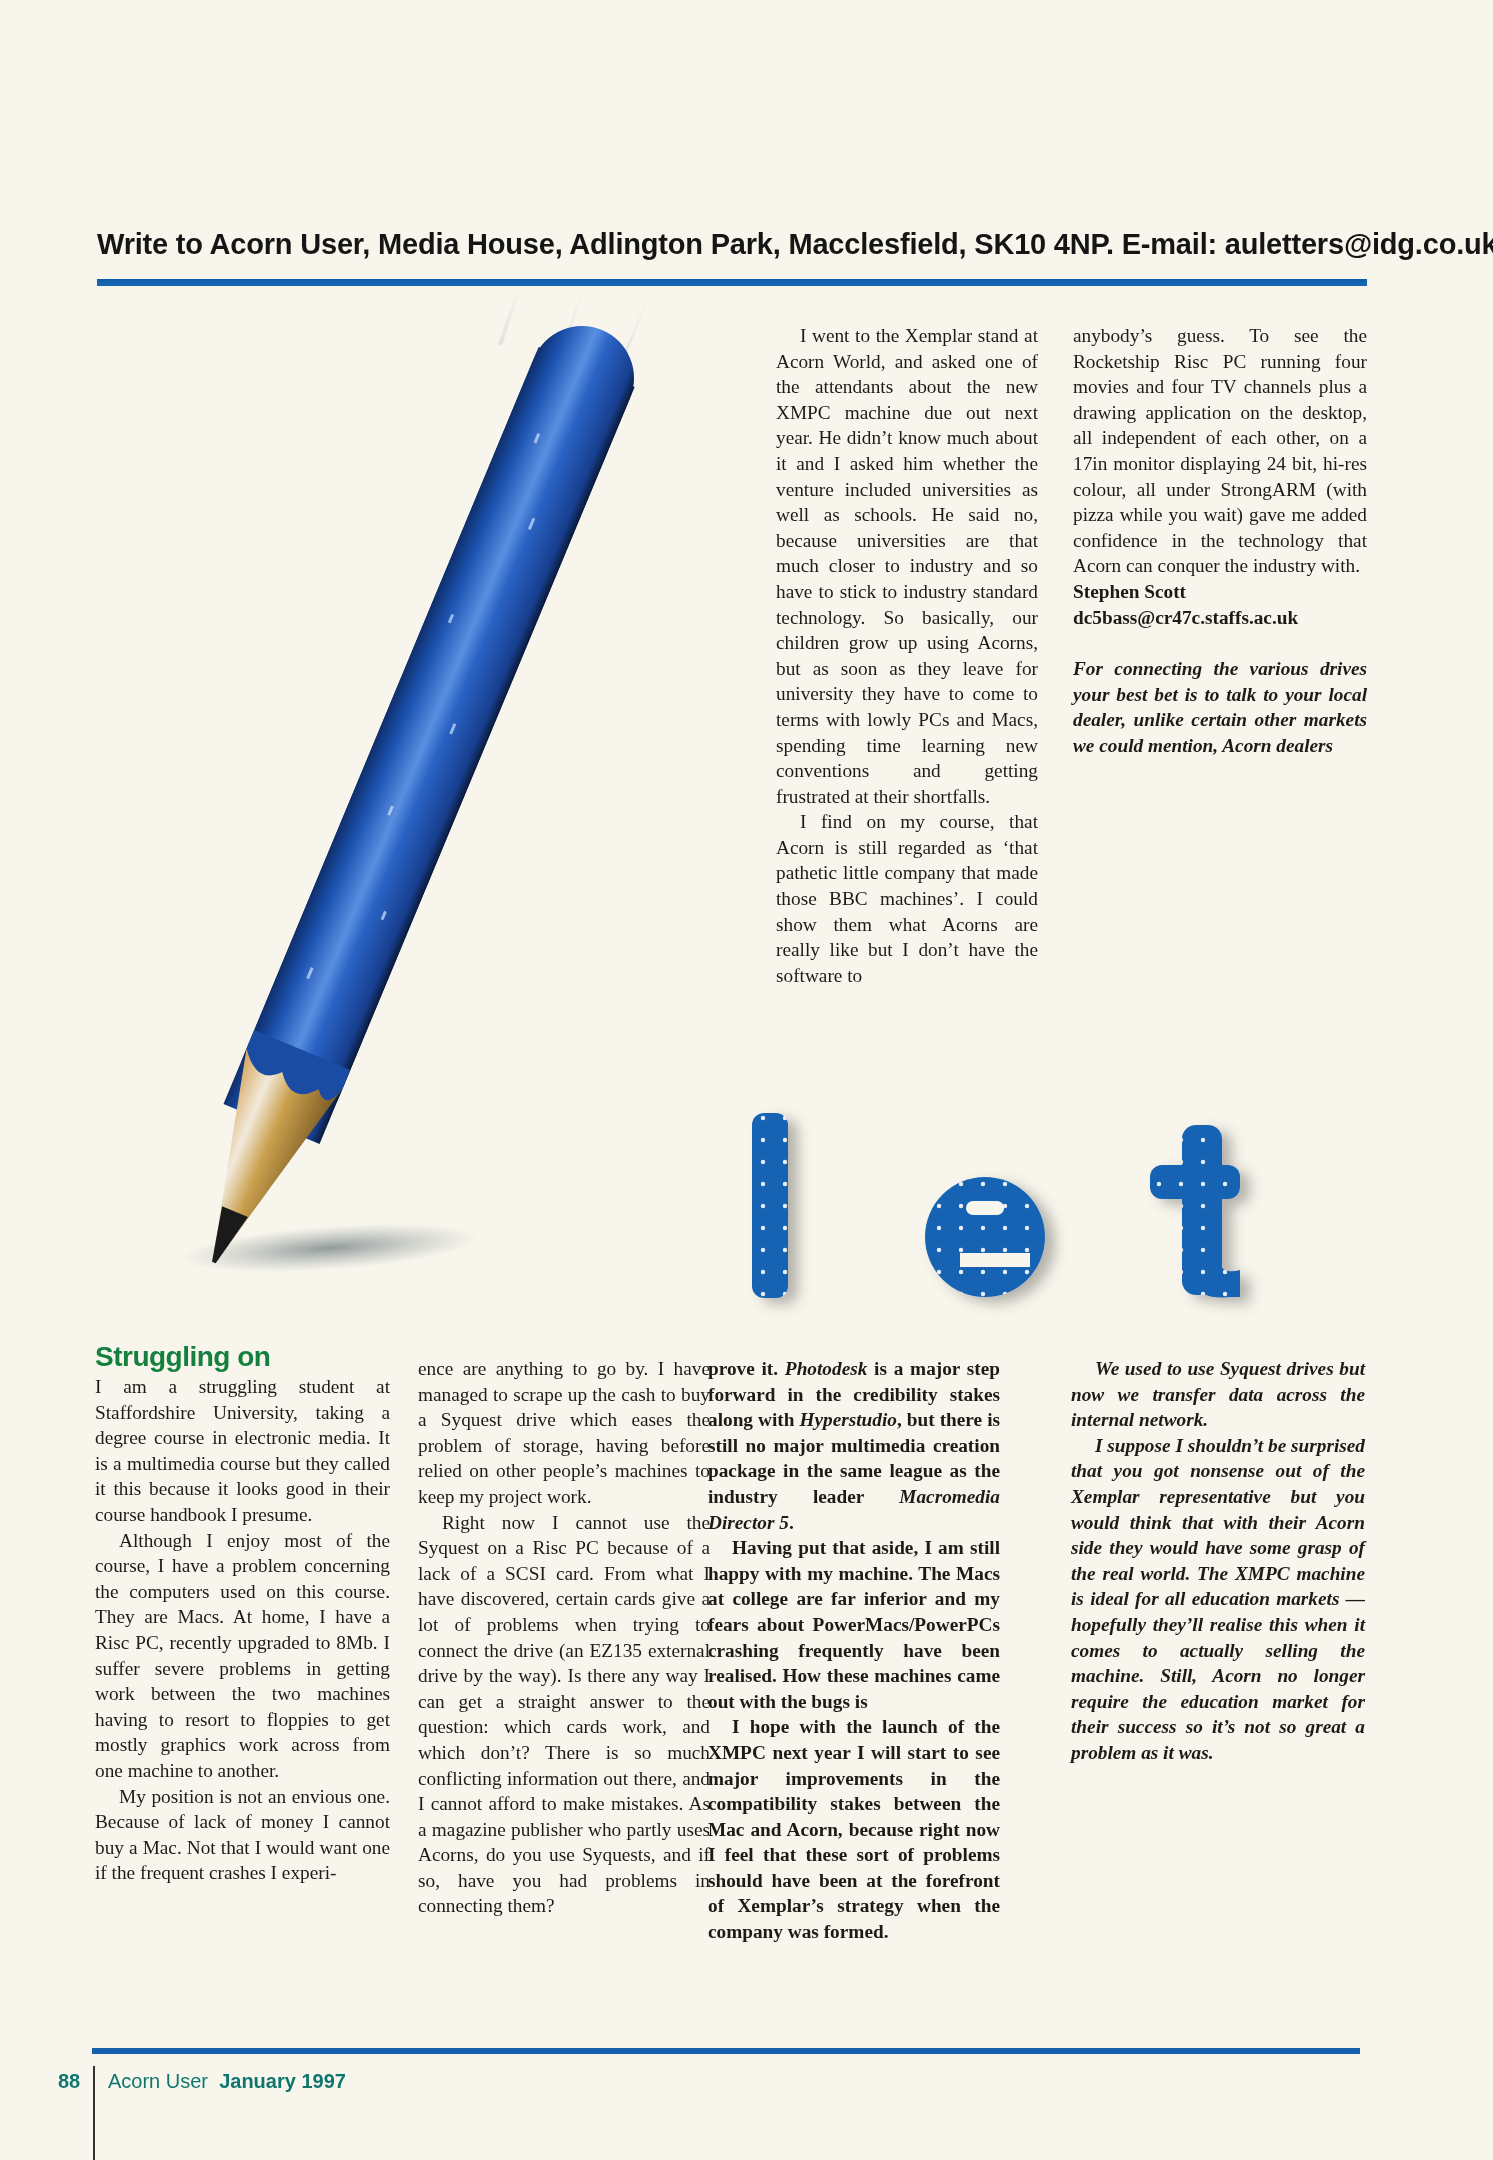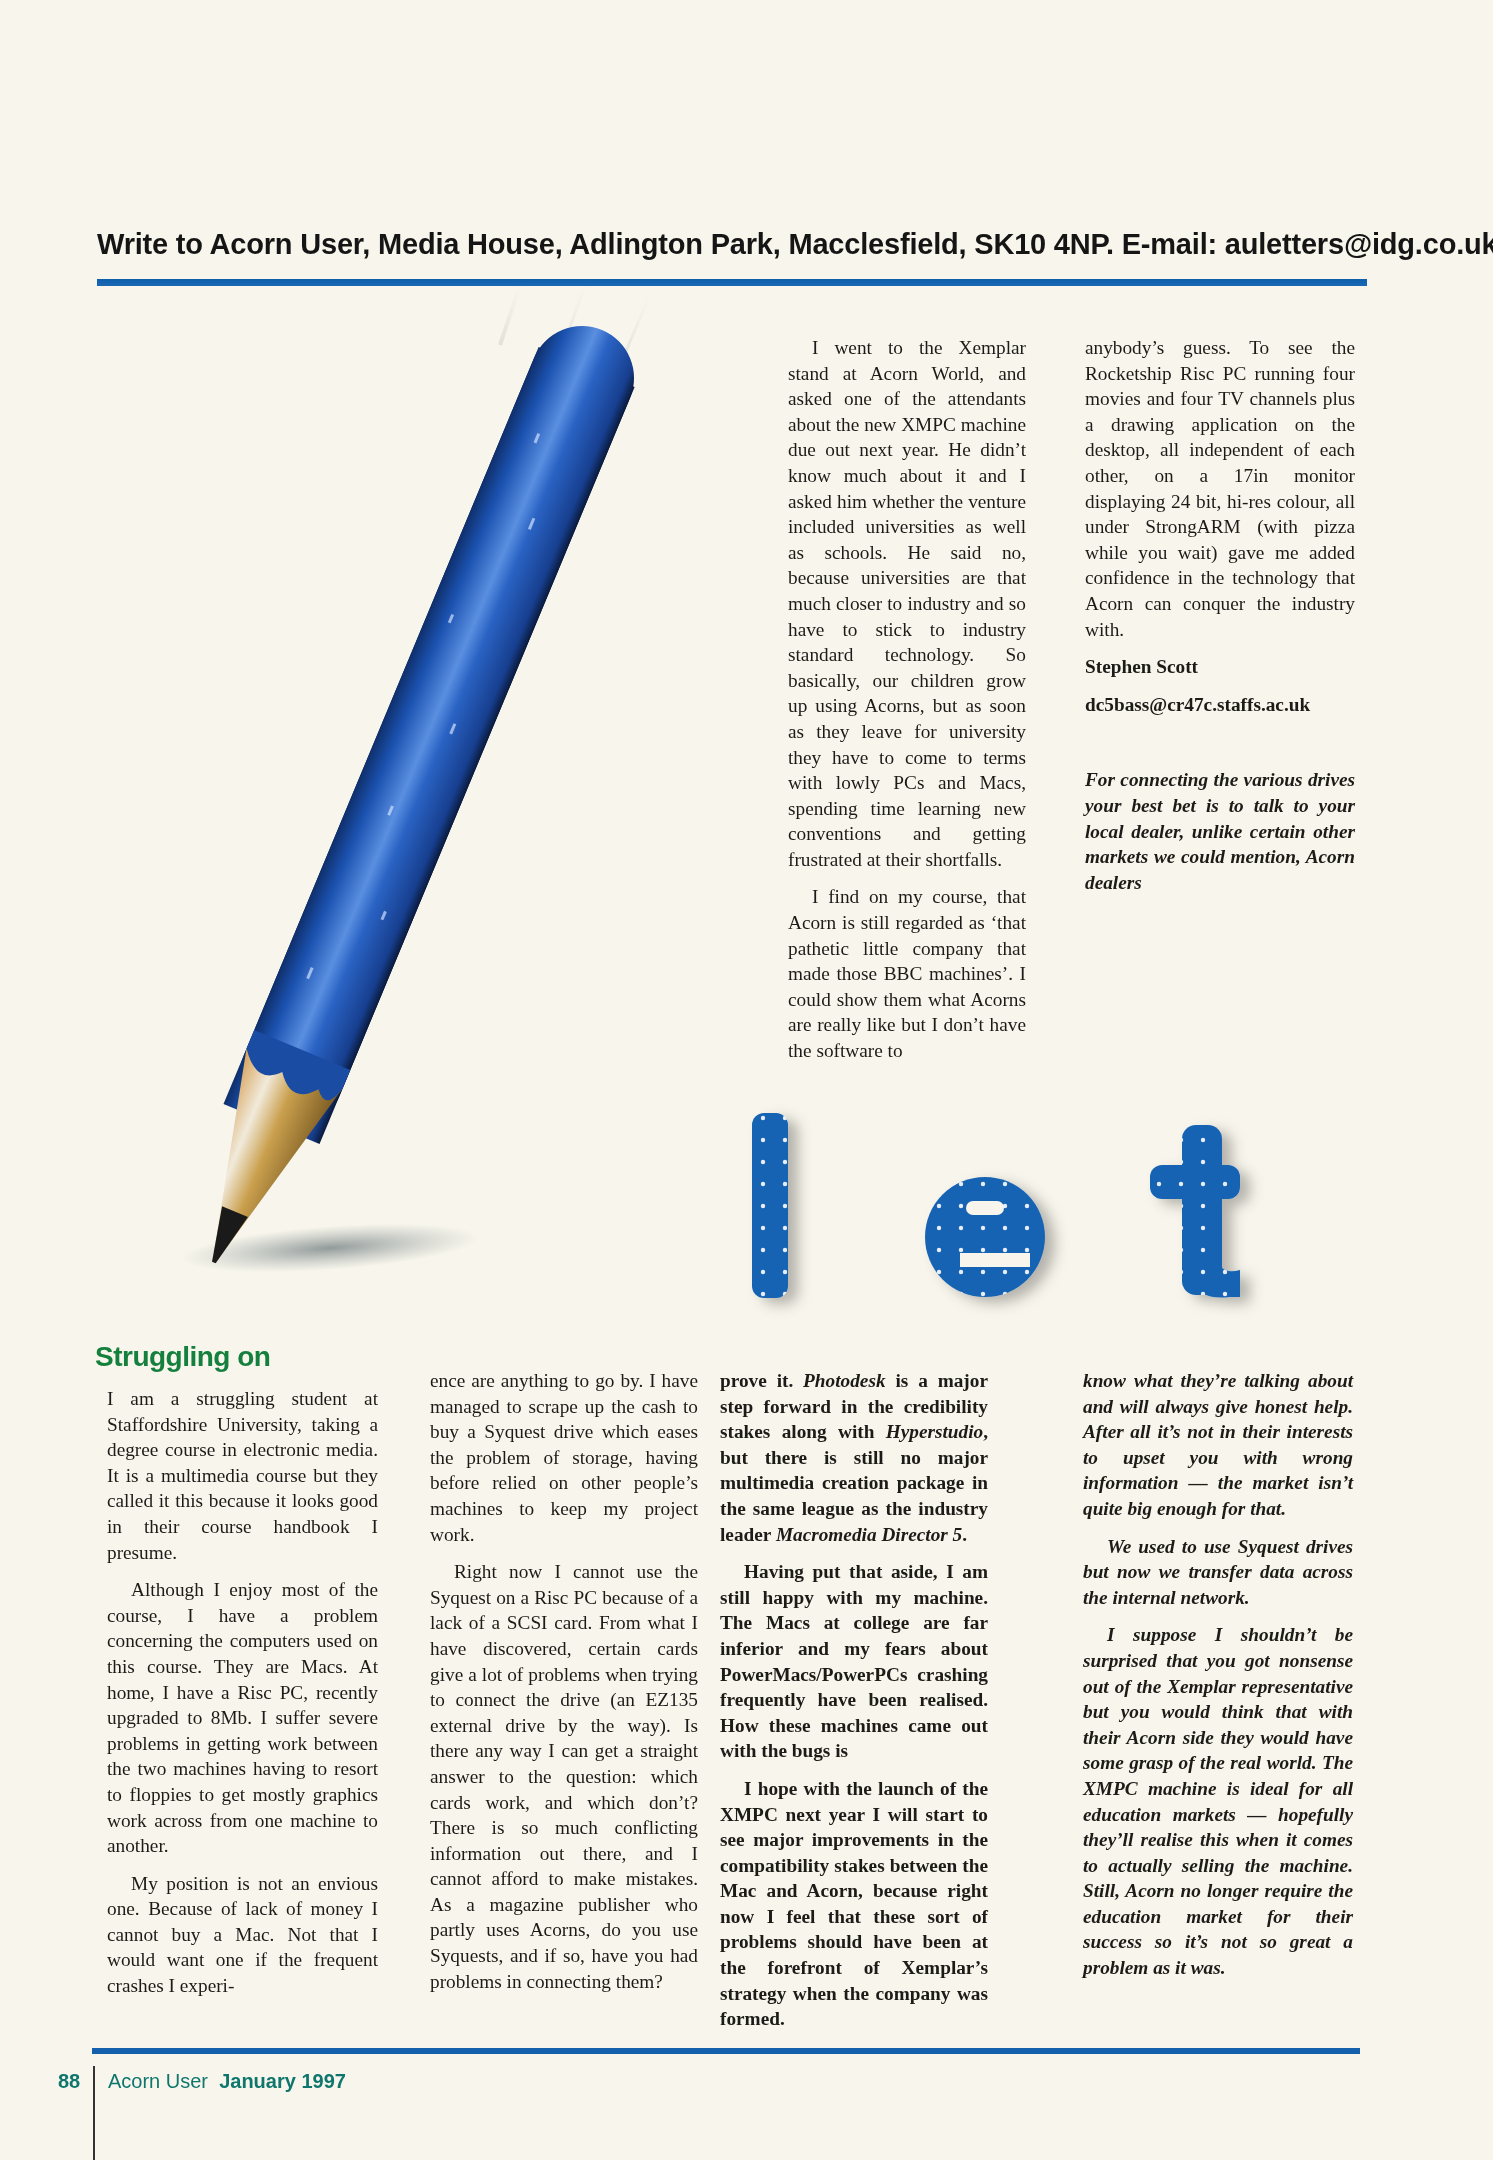--- a/index.html
+++ b/index.html
@@ -20,21 +20,21 @@
     background: linear-gradient(#0d5eab, #1a68b4);
   }
   .rule-bottom {
     position: absolute; left: 92px; top: 2048px; width: 1268px; height: 6px;
     background: #1460ad;
   }
   .col {
     position: absolute; font-size: 19.3px; line-height: 25.6px;
     text-align: justify; hyphens: manual;
   }
-  .col p { margin: 12px; text-indent: 24px; }
+  .col p { margin: 0; text-indent: 24px; }
   .col p.noindent { text-indent: 0; }
   .col .reply { font-style: italic; font-weight: bold; }
   .col .sig { font-weight: bold; text-indent: 0; text-align: left; }
   .col em { font-style: italic; }
   .c1 { left: 776px; top: 323px; width: 262px; }
   .c2 { left: 1073px; top: 323px; width: 294px; }
   .b1 { left: 95px; top: 1340px; width: 295px; }
   .b2 { left: 418px; top: 1356px; width: 292px; }
   .b3 { left: 708px; top: 1356px; width: 292px; font-weight: bold; }
   .b4 { left: 1071px; top: 1356px; width: 294px; }
@@ -171,21 +171,20 @@
 <div class="col b2">
   <p class="noindent">ence are anything to go by. I have managed to scrape up the cash to buy a Syquest drive which eases the problem of storage, having before relied on other people’s machines to keep my project work.</p>
   <p>Right now I cannot use the Syquest on a Risc PC because of a lack of a SCSI card. From what I have discovered, certain cards give a lot of problems when trying to connect the drive (an EZ135 external drive by the way). Is there any way I can get a straight answer to the question: which cards work, and which don’t? There is so much conflicting information out there, and I cannot afford to make mistakes. As a magazine publisher who partly uses Acorns, do you use Syquests, and if so, have you had problems in connecting them?</p>
 </div>
 <div class="col b3">
   <p class="noindent"><span>prove it. </span><em>Photodesk</em><span> is a major step forward in the credibility stakes along with </span><em>Hyperstudio</em><span>, but there is still no major multimedia creation package in the same league as the industry leader </span><em>Macromedia Director 5</em><span>.</span></p>
   <p>Having put that aside, I am still happy with my machine. The Macs at college are far inferior and my fears about PowerMacs/PowerPCs crashing frequently have been realised. How these machines came out with the bugs is</p>
   <p>I hope with the launch of the XMPC next year I will start to see major improvements in the compatibility stakes between the Mac and Acorn, because right now I feel that these sort of problems should have been at the forefront of Xemplar’s strategy when the company was formed.</p>
 </div>
 <div class="col b4">
-  <p class="noindent reply">know what they’re talking about and will always give honest help. After all it’s not in their interests to upset you with wrong information — the market isn’t quite big enough for that.</p>
   <p class="reply">We used to use Syquest drives but now we transfer data across the internal network.</p>
   <p class="reply">I suppose I shouldn’t be surprised that you got nonsense out of the Xemplar representative but you would think that with their Acorn side they would have some grasp of the real world. The XMPC machine is ideal for all education markets — hopefully they’ll realise this when it comes to actually selling the machine. Still, Acorn no longer require the education market for their success so it’s not so great a problem as it was.</p>
 </div>
 
 <div class="rule-bottom"></div>
 
 <div class="footer">
   <span class="page">88</span>
   <span class="vrule"></span>
   <span class="mag"><span>Acorn User</span>&nbsp;&nbsp;<span class="date">January 1997</span></span>

